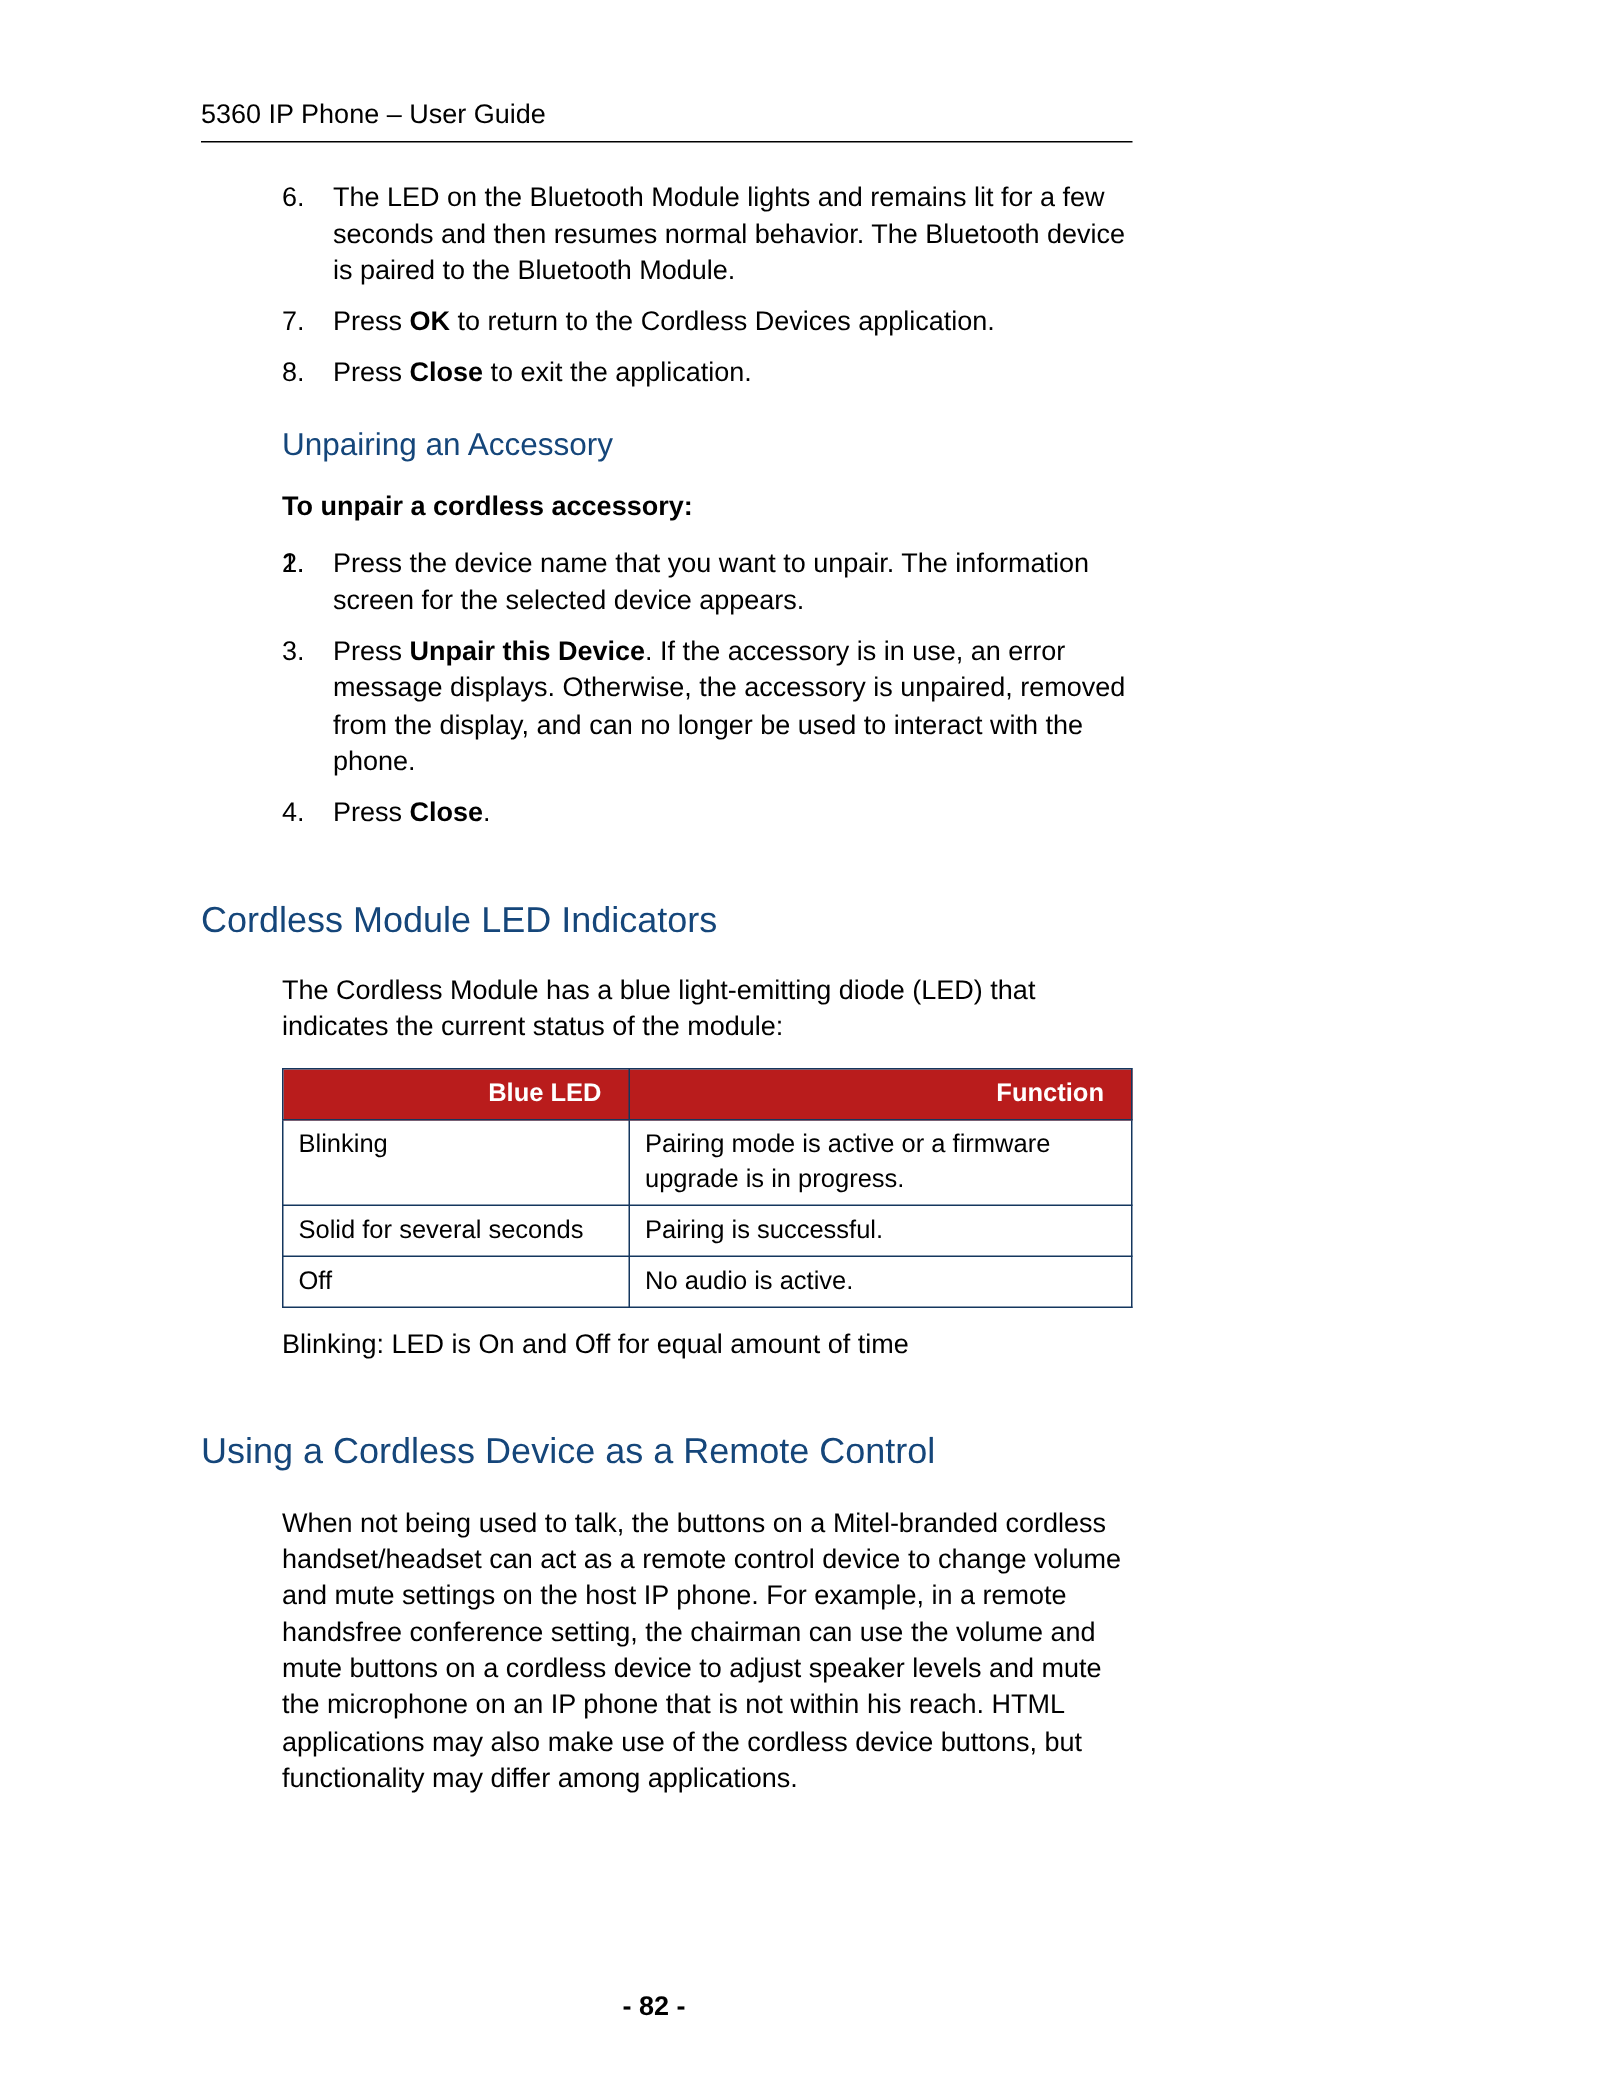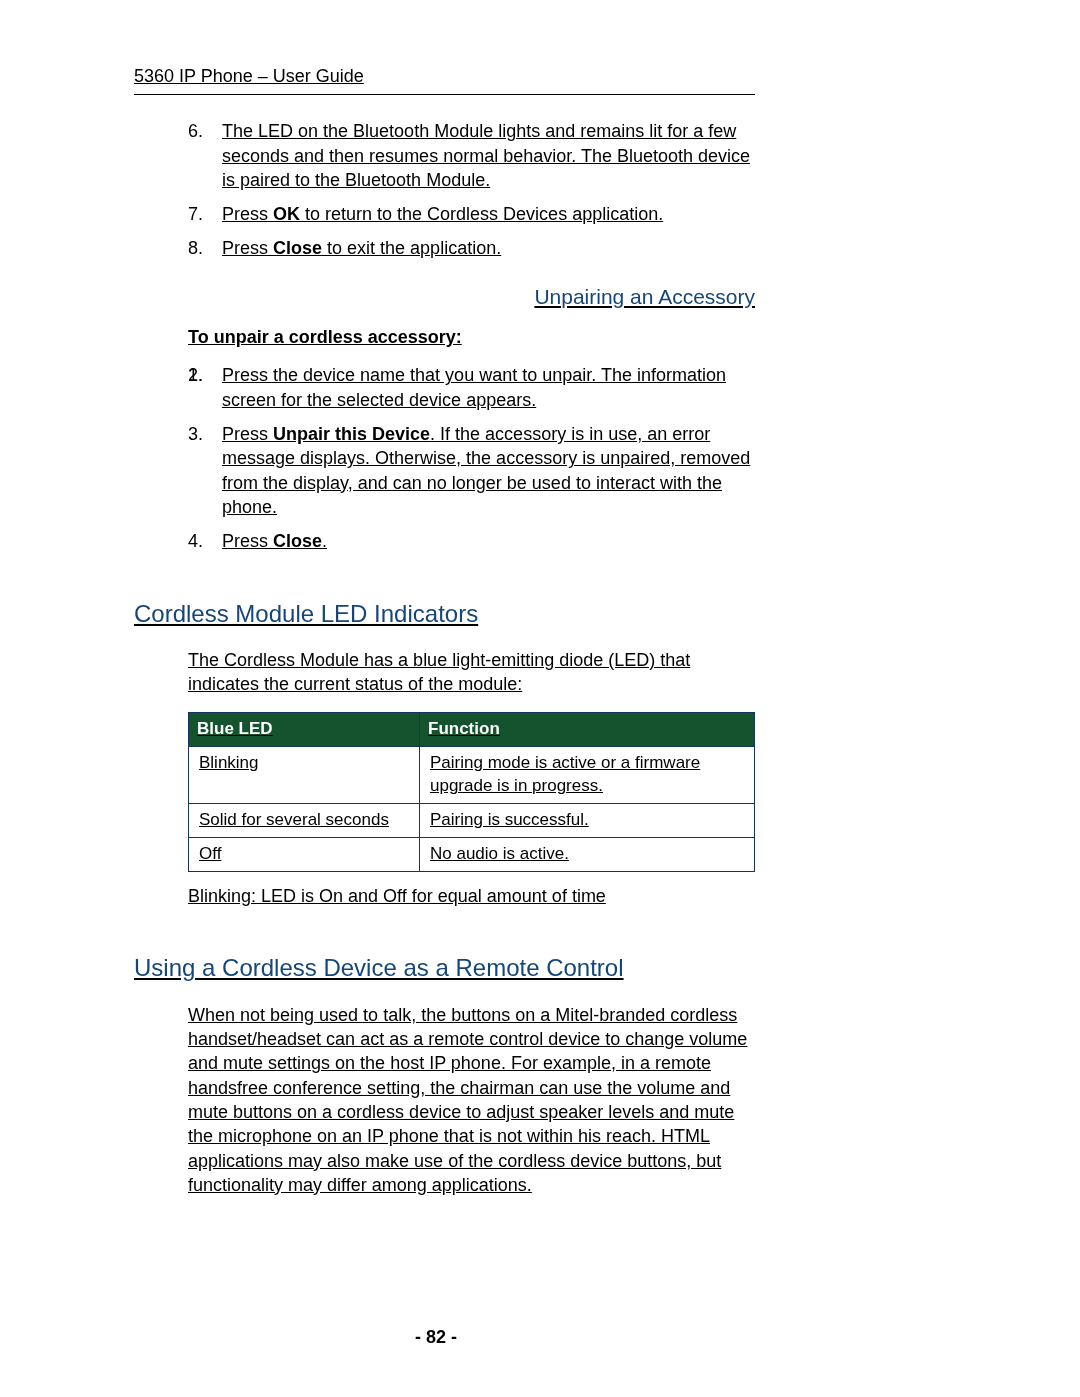--- a/index.html
+++ b/index.html
@@ -11,21 +11,20 @@
     color: #000;
   }
   .page {
     width: 872px;
     height: 1397px;
     position: relative;
     box-sizing: border-box;
     padding: 64px 117px 0 134px;
     font-size: 18px;
     line-height: 1.35;
-    text-decoration: underline;
   }
   .header-title {
     font-size: 18px;
     margin-bottom: 6px;
   }
   .header-rule {
     border: none;
     border-top: 1.5px solid #000;
     margin: 0 0 24px 0;
   }
@@ -45,21 +44,20 @@
   ol.num-list > li > .num {
     position: absolute;
     left: 0;
     top: 0;
   }
   .h3 {
     color: #15467a;
     font-size: 21px;
     margin: 22px 0 14px 0;
     font-weight: normal;
-    text-align: right;
   }
   .h2 {
     color: #15467a;
     font-size: 24px;
     margin: 44px 0 18px 0;
     margin-left: -54px;
     font-weight: normal;
   }
   .boldline {
     font-weight: bold;
@@ -97,25 +95,25 @@
     border: 1.5px solid #d0d0d0;
     border-radius: 1px;
   }
   table.led {
     border-collapse: collapse;
     width: 100%;
     margin: 6px 0 12px 0;
     font-size: 17px;
   }
   table.led th {
-    background: #14532d;
+    background: #b91c1c;
     color: #fff;
     font-weight: bold;
-    text-align: left;
-    padding: 5px 8px;
+    text-align: right;
+    padding: 5px 18px;
     border: 1px solid #14365e;
   }
   table.led td {
     border: 1px solid #14365e;
     padding: 5px 10px;
     vertical-align: top;
   }
   table.led td:first-child { width: 210px; }
   .footer {
     position: absolute;

